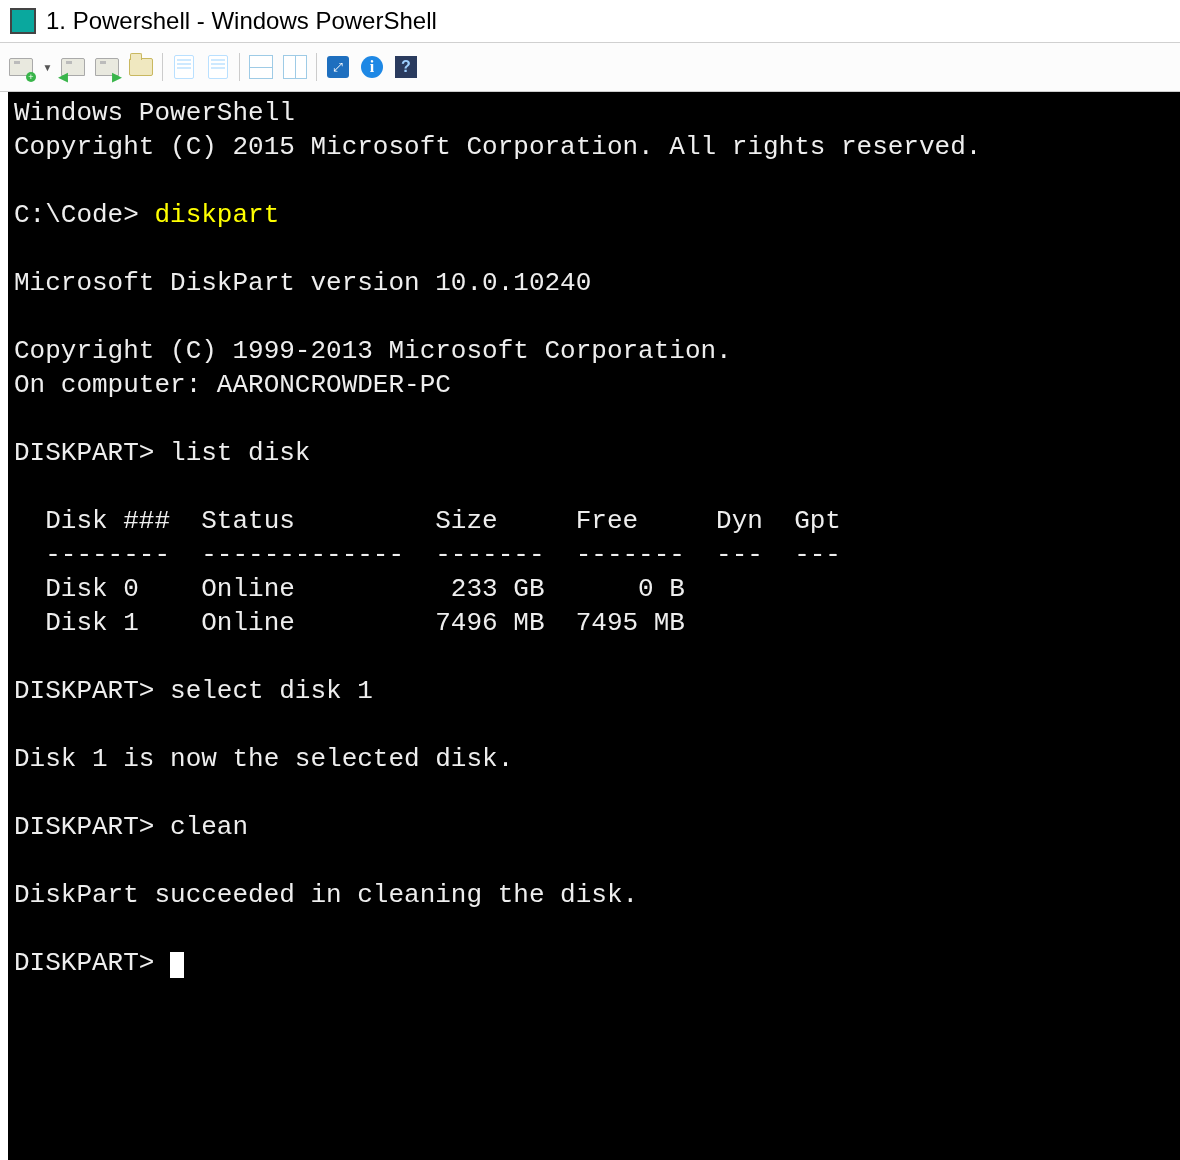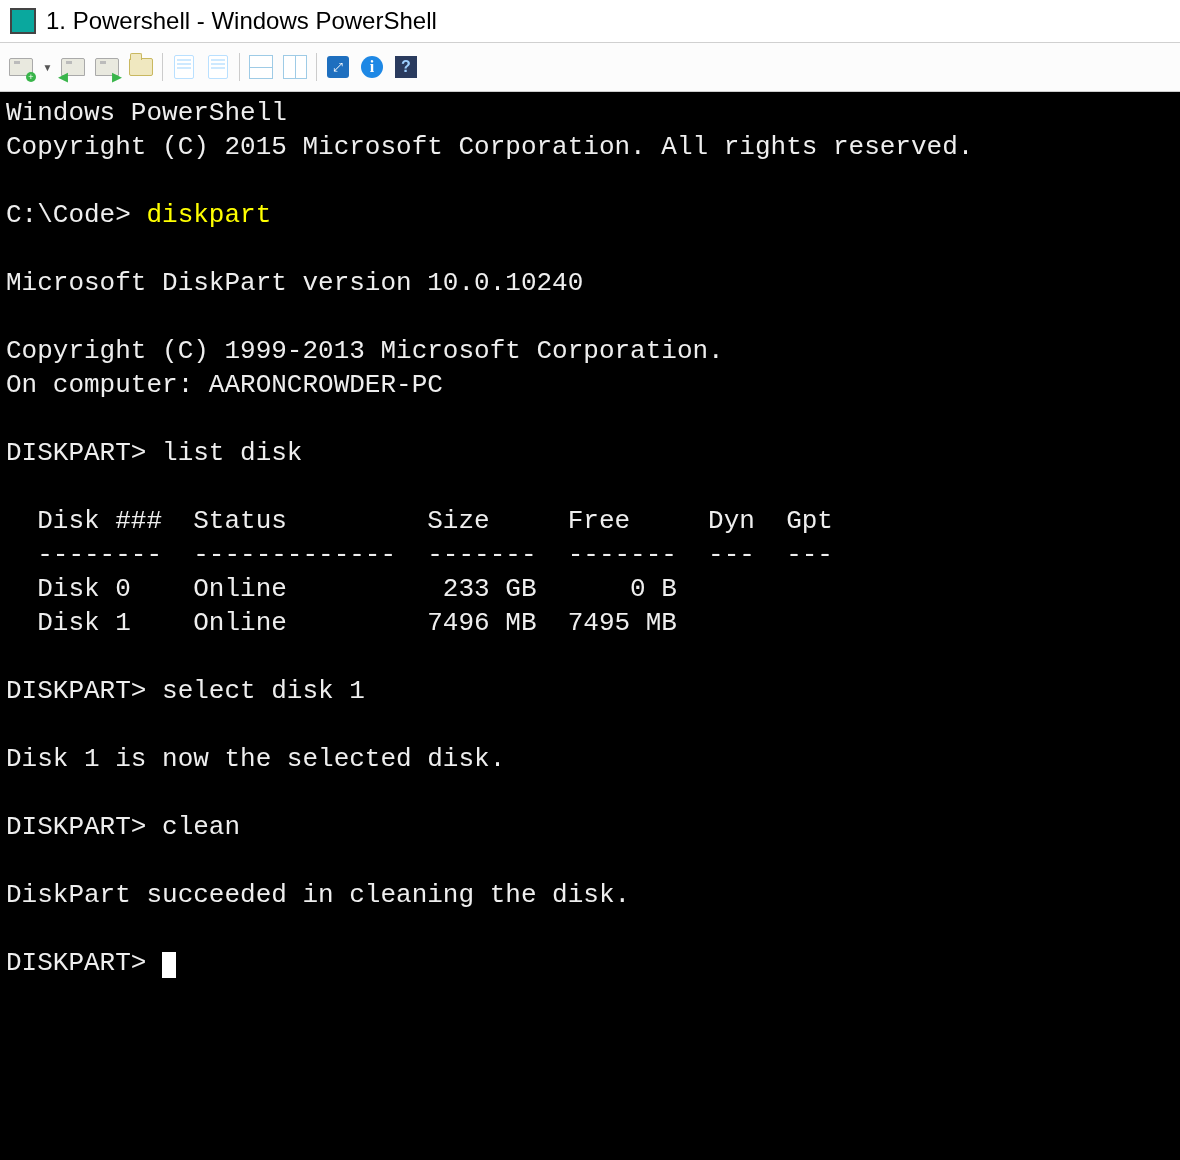--- a/index.html
+++ b/index.html
@@ -80,20 +80,21 @@
   .terminal {
     flex: 1;
     background: #000;
     color: #eee;
     font-family: Consolas, "Courier New", monospace;
     font-size: 26px;
     line-height: 34px;
     padding: 4px 6px;
     white-space: pre;
     box-sizing: border-box;
+    margin-left: 8px;
   }
   .yellow { color: #ffff00; }
   .cursor {
     display: inline-block;
     width: 14px;
     height: 26px;
     background: #fff;
     vertical-align: text-bottom;
   }
 </style>

